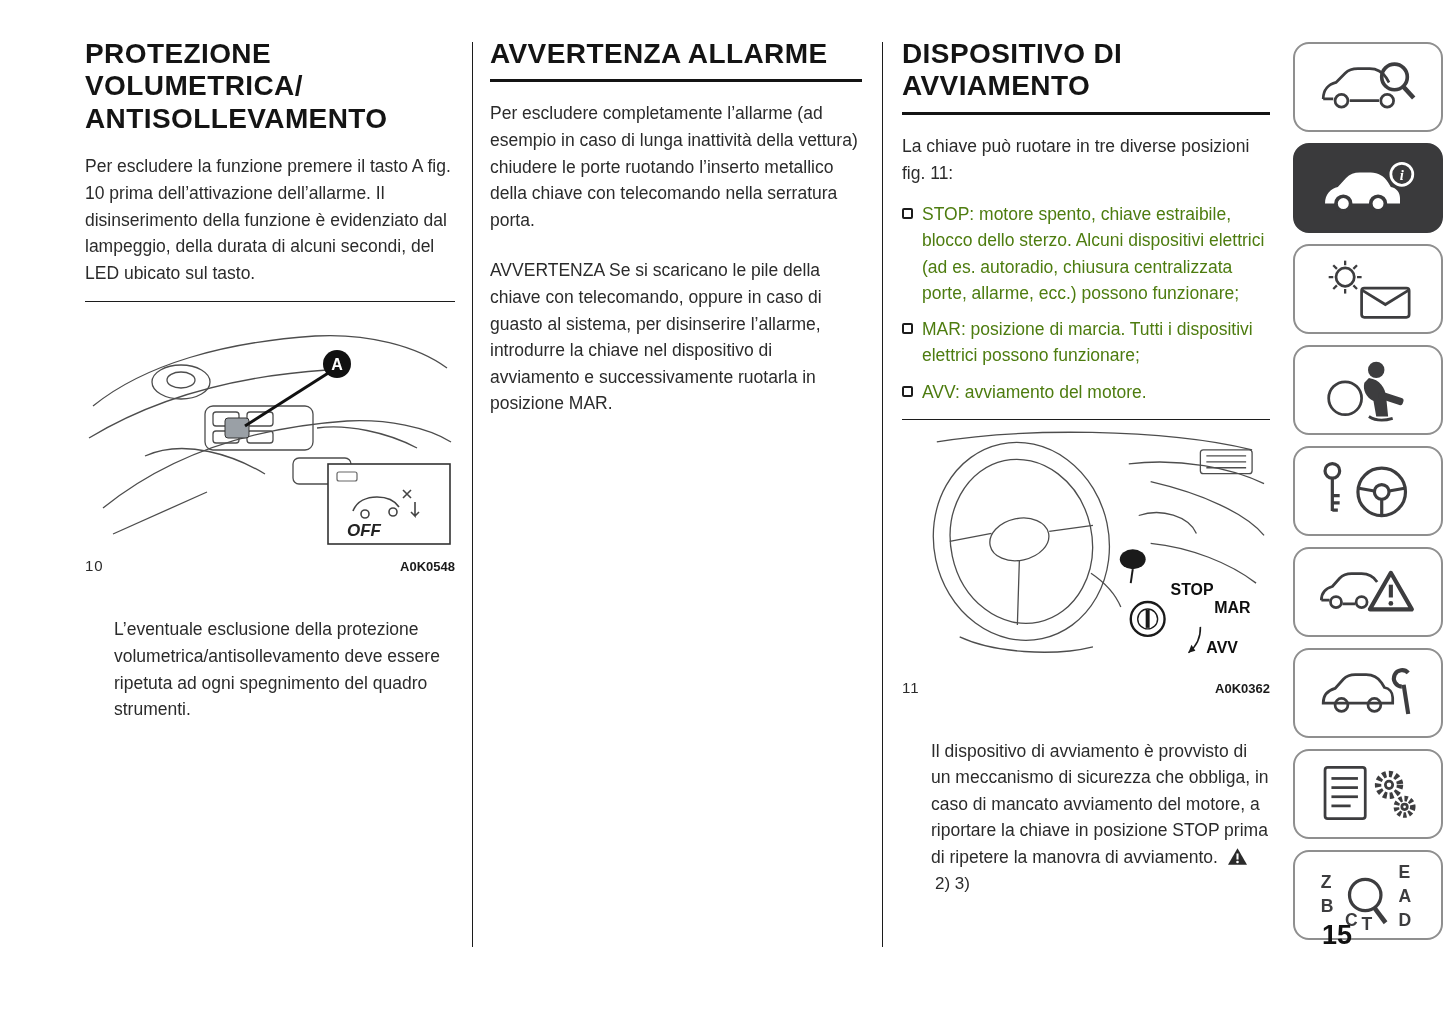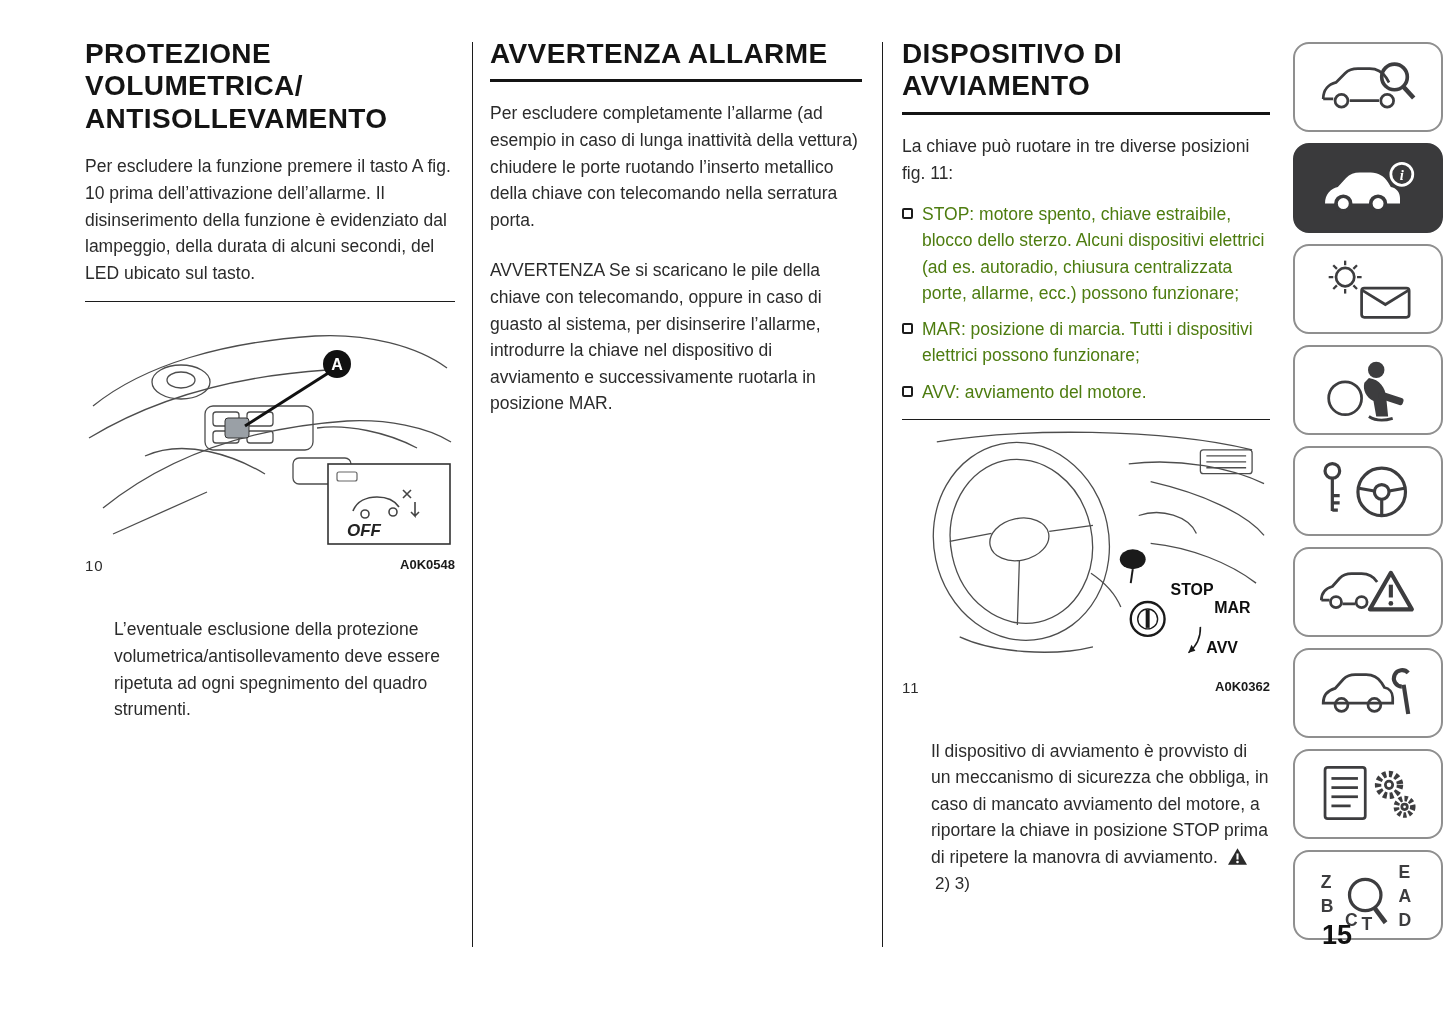--- a/index.html
+++ b/index.html
@@ -28,21 +28,21 @@
   ul.bullets { list-style:none; margin:2px 0 10px 0; }
   ul.bullets li { display:flex; font-size:17.5px; line-height:1.5; color:#4d7c0f; margin-bottom:10px; }
   .bullet-square {
     flex:0 0 auto; width:11px; height:11px; border:2px solid #1c1c1c;
     border-radius:2px; margin:7px 9px 0 0;
   }
 
   figure.fig { border-top:1px solid #1c1c1c; padding-top:4px; margin:14px 0 8px 0; }
   figure.fig svg { display:block; width:100%; height:auto; }
   figcaption.caption {
-    display:flex; justify-content:space-between; align-items:flex-start; margin-top:6px;
+    display:flex; justify-content:space-between; align-items:flex-end; margin-top:6px;
   }
   .fig-num { font-size:15px; color:#2b2b2b; letter-spacing:1px; }
   .fig-code { font-size:13px; font-weight:bold; color:#1a1a1a; }
   .after-fig { margin-top:42px;margin-left:29px; }
 
   .warn-inline { vertical-align:-3px; margin-left:4px; }
   .refs { font-size:17px; color:#2b2b2b; margin-left:4px; }
 
   #sidebar {
     position:absolute; left:1293px; top:42px; width:150px;

